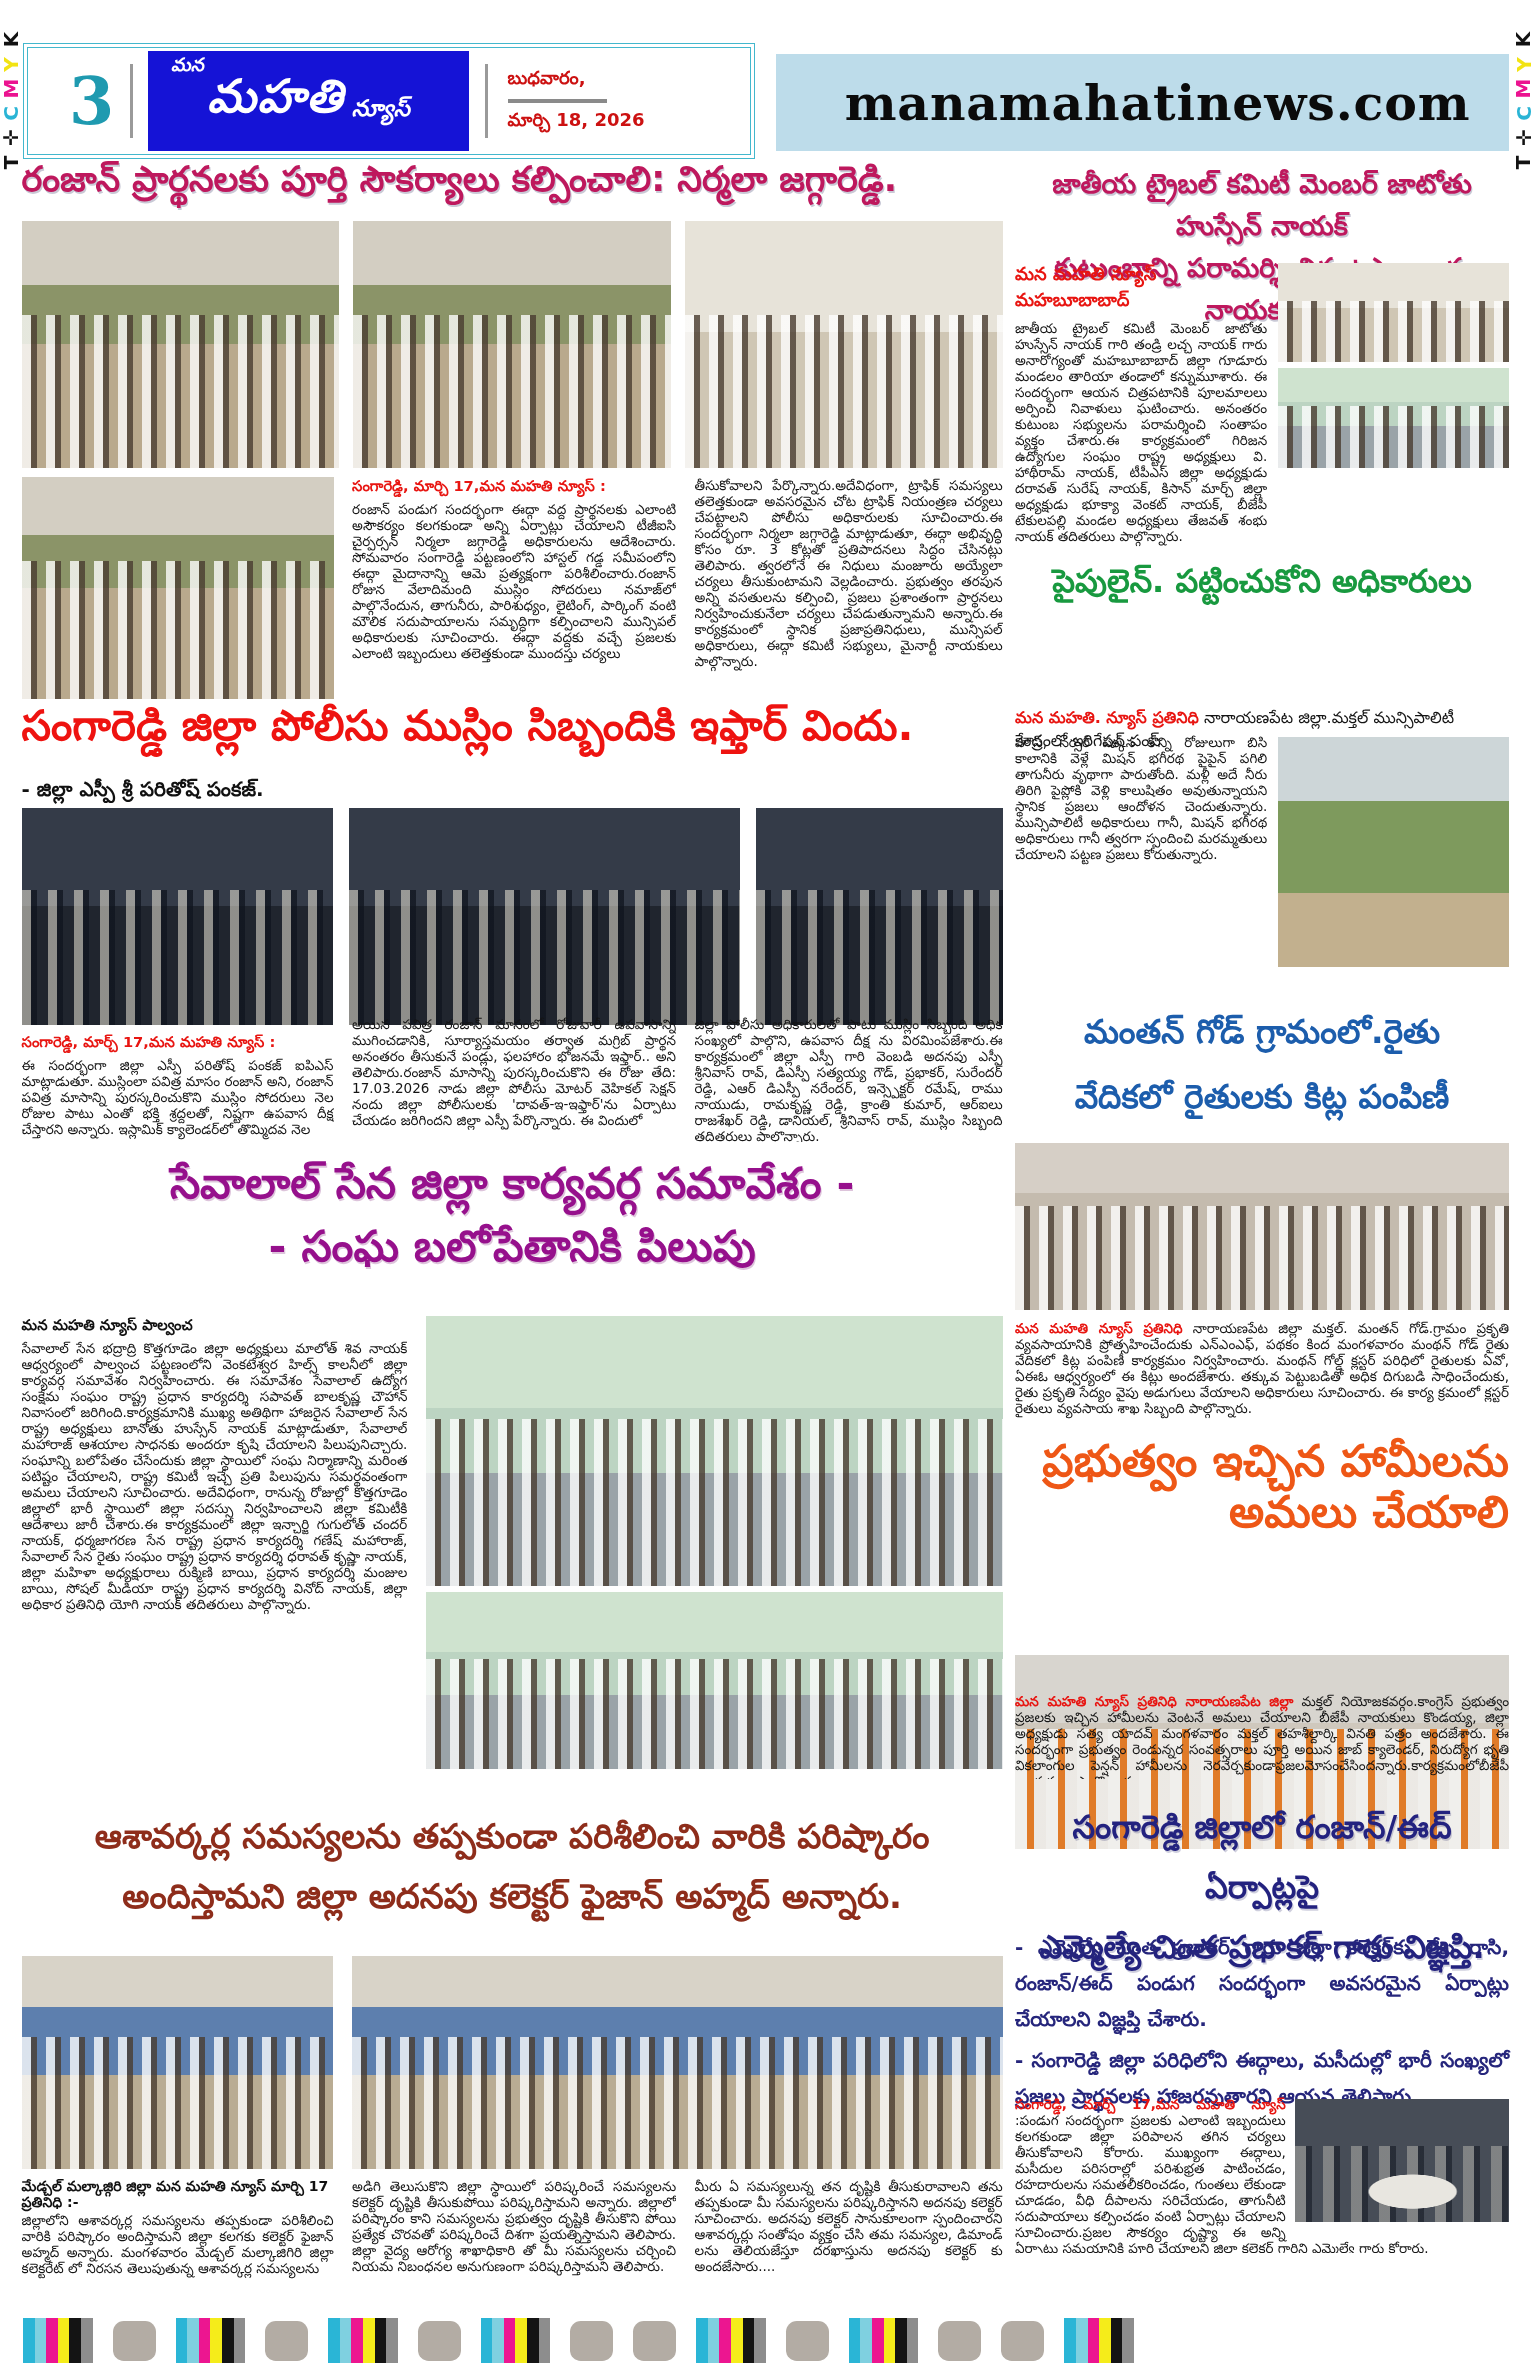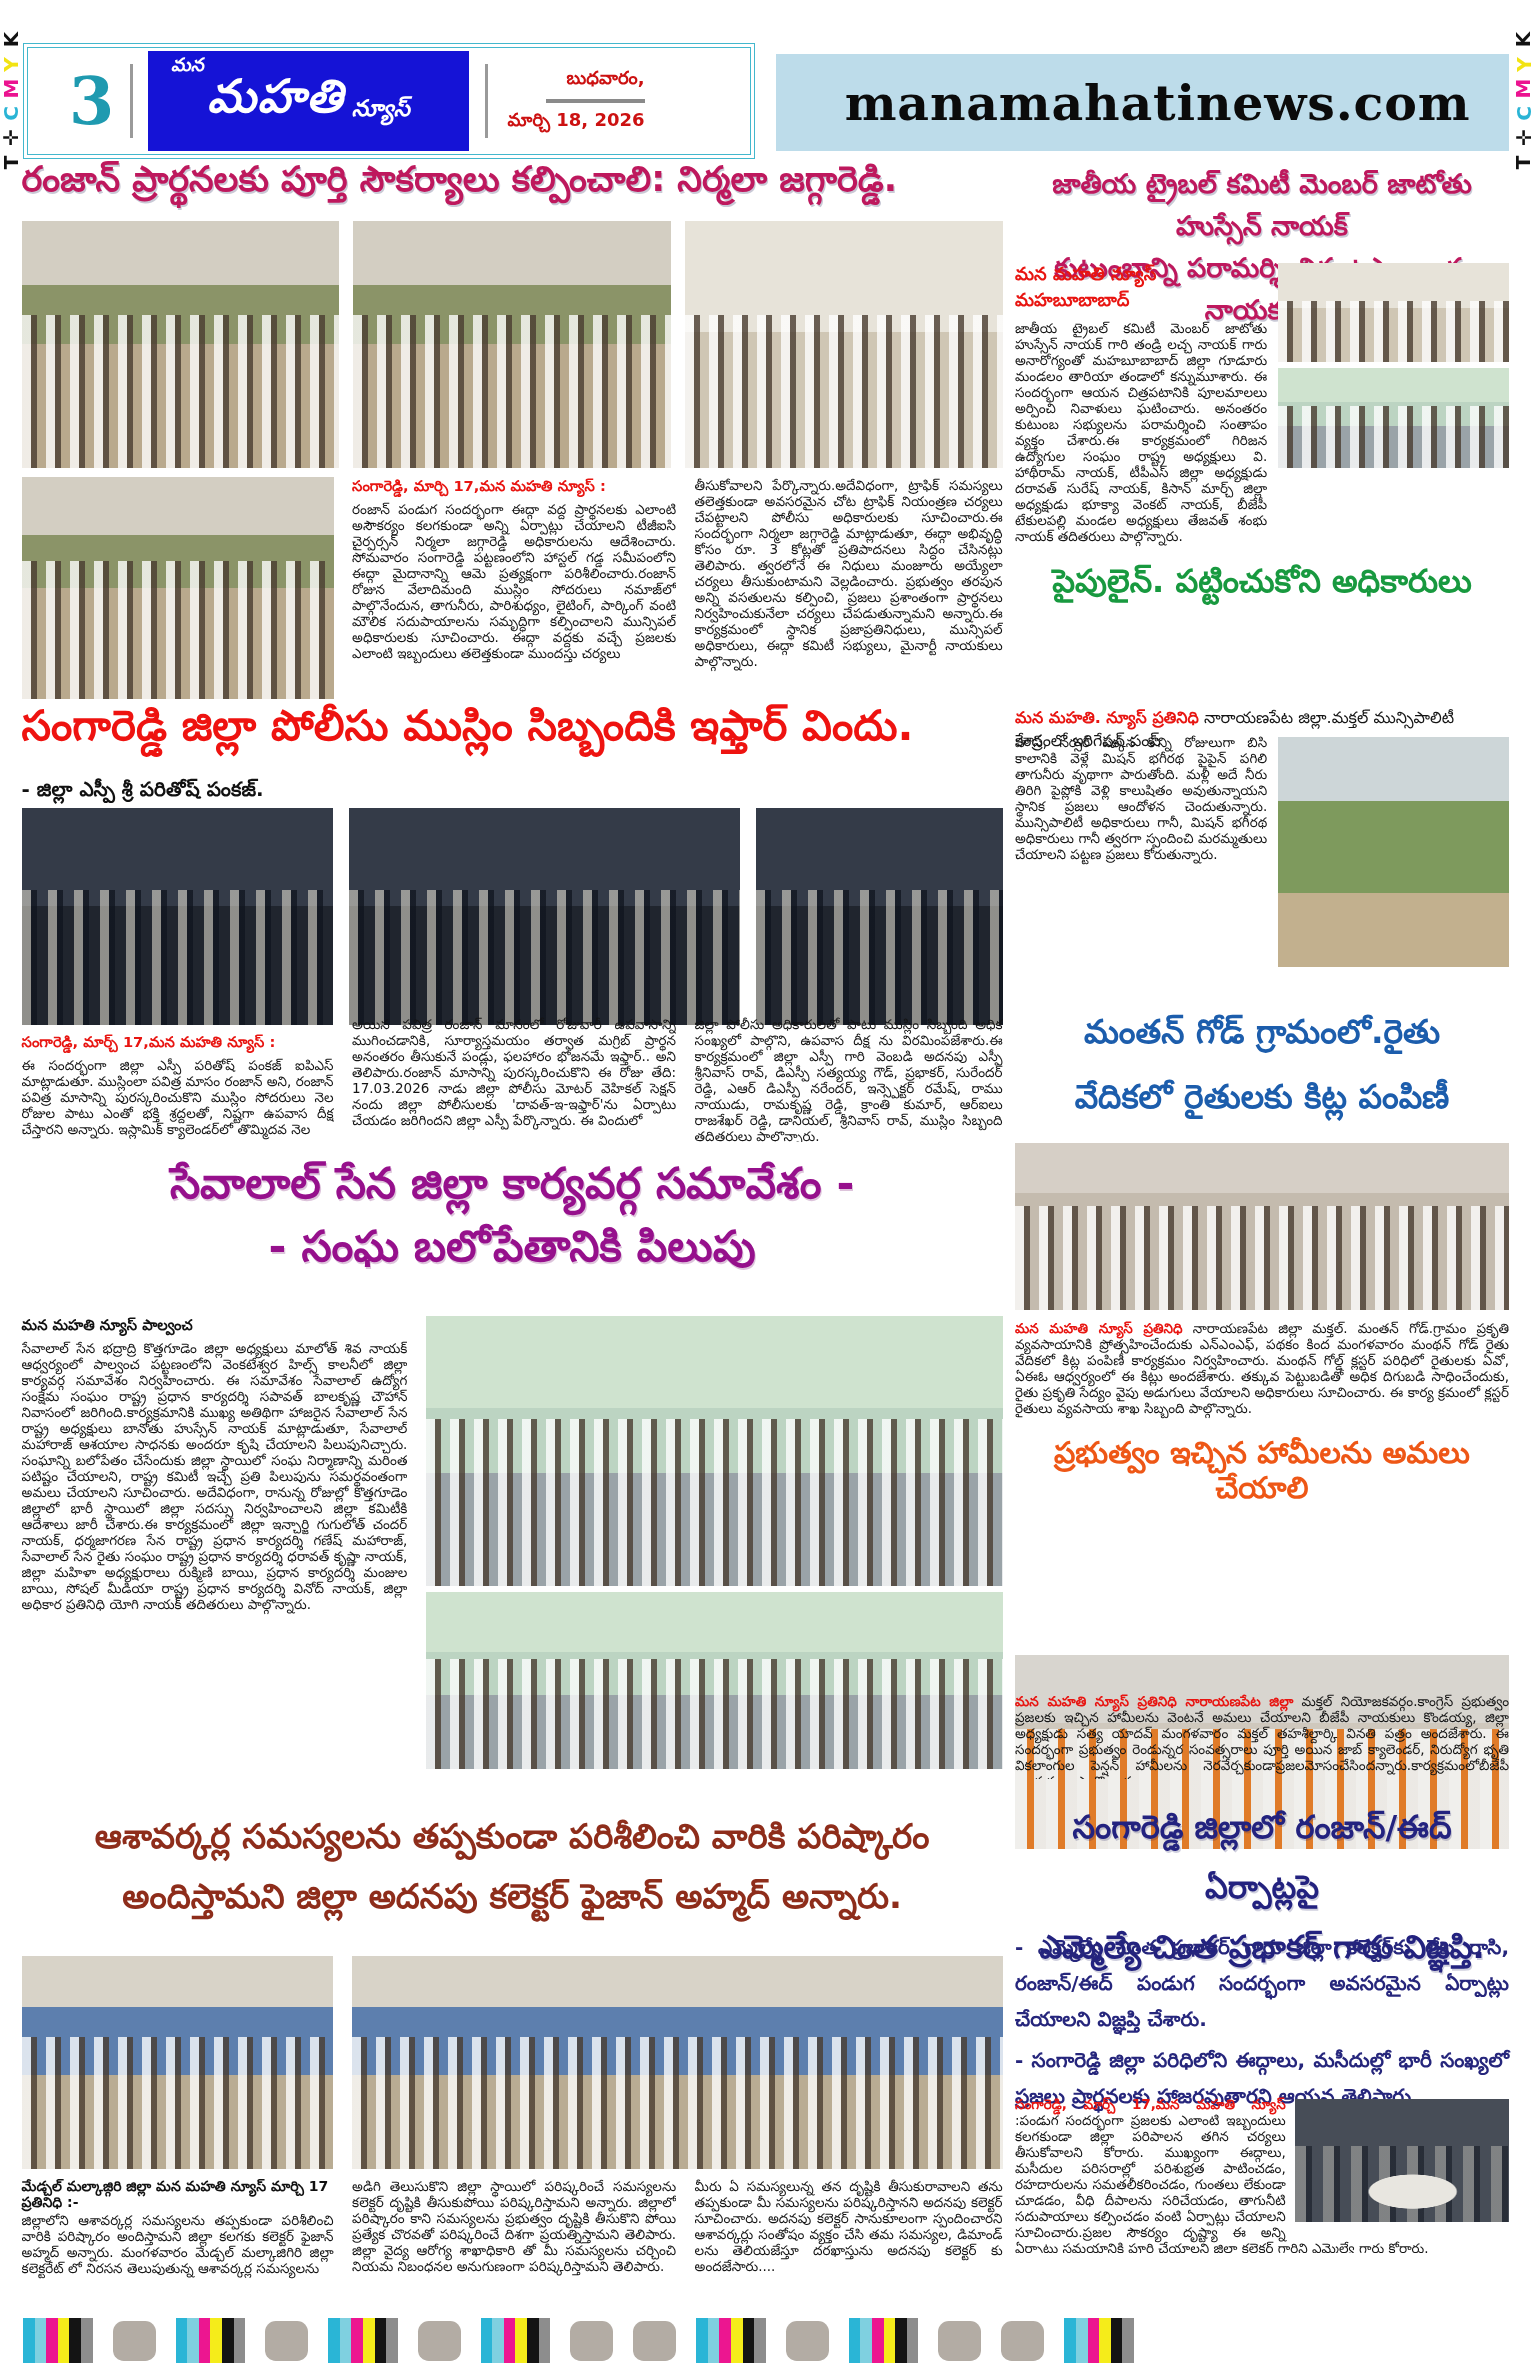--- a/index.html
+++ b/index.html
@@ -16,21 +16,21 @@
   
   #masthead{left:23px;top:43px;width:730px;height:114px;border:1.5px solid #43b7cd;display:flex;align-items:center;}
   #masthead .inner{position:absolute;inset:3.1px;border:0.8px solid #43b7cd;}
   .pageno{font-size:65px;color:#1f9ab0;font-weight:bold;margin-left:45px;z-index:2;font-family:"DejaVu Serif",serif;}
   .vsep{width:3.1px;height:74px;background:#9a9a9a;margin:0 15.4px;z-index:2;}
   .logobox{width:321px;height:100px;background:#1513d6;color:#fff;position:relative;z-index:2;
            display:flex;align-items:center;justify-content:center;}
   .logobox .l-top{position:absolute;left:23px;top:3.1px;font-size:18.5px;font-style:italic;font-weight:bold;}
   .logobox .l-main{font-size:46px;font-style:italic;font-weight:bold;letter-spacing:1.5px;}
   .logobox .l-suf{font-size:23px;font-style:italic;font-weight:bold;margin-left:7.7px;margin-top:20px;}
-  .datebox{display:flex;flex-direction:column;align-items:flex-end;z-index:2;margin-left:4.6px;}
+  .datebox{display:flex;flex-direction:column;align-items:flex-start;z-index:2;margin-left:4.6px;}
   .datebox .d1{color:#cc1111;font-size:18px;font-weight:bold;}
   .datebox .rule{width:99px;height:3.1px;background:#8a8a8a;margin:6.2px 0;}
   .datebox .d2{color:#cc1111;font-size:18px;font-weight:bold;}
 
   #banner{left:776px;top:54px;width:733px;height:97px;background:#bddcea;display:flex;align-items:center;justify-content:center;}
   #banner span{font-family:"DejaVu Serif",serif;font-weight:bold;font-size:49px;color:#0b0b0b;letter-spacing:0.8px;margin-left:30px;}
 
   
   .hl{font-weight:bold;line-height:1.15;}
   .hl-navy{color:#be185d;text-shadow:1.2px 1.5px 0 rgba(40,40,90,.25);}
@@ -117,21 +117,21 @@
 
   #r2-head{top:548px;font-size:32px;line-height:66px;}
   #r2-bylinerow{top:708px;font-size:16px;}
   #r2-body{top:734px;height:253px;}
   #r2-photo{float:right;width:231px;height:230px;margin:3.1px 0 4.6px 10.8px;}
 
   #r3-head{top:999px;font-size:33px;line-height:65px;}
   #r3-photo{top:1143px;height:167px;}
   #r3-body{top:1320px;height:105px;}
 
-  #r4-head{top:1436px;font-size:30px;}
+  #r4-head{top:1436px;font-size:44px;text-align:right;}
   #r4-photo{top:1488px;height:194px;}
   #r4-body{top:1693px;height:86px;}
 
   #r5-head{top:1797px;font-size:32px;line-height:60px;}
   #r5-points{top:1929px;font-size:20px;line-height:36px;color:#26267c;font-weight:bold;text-align:justify;}
   #r5-points p{margin:0 0 4.6px 0;}
   #r5-body{top:2096px;height:157px;}
   #r5-photo{float:right;width:214px;height:123px;margin:3.1px 0 4.6px 9.3px;}
 
   

